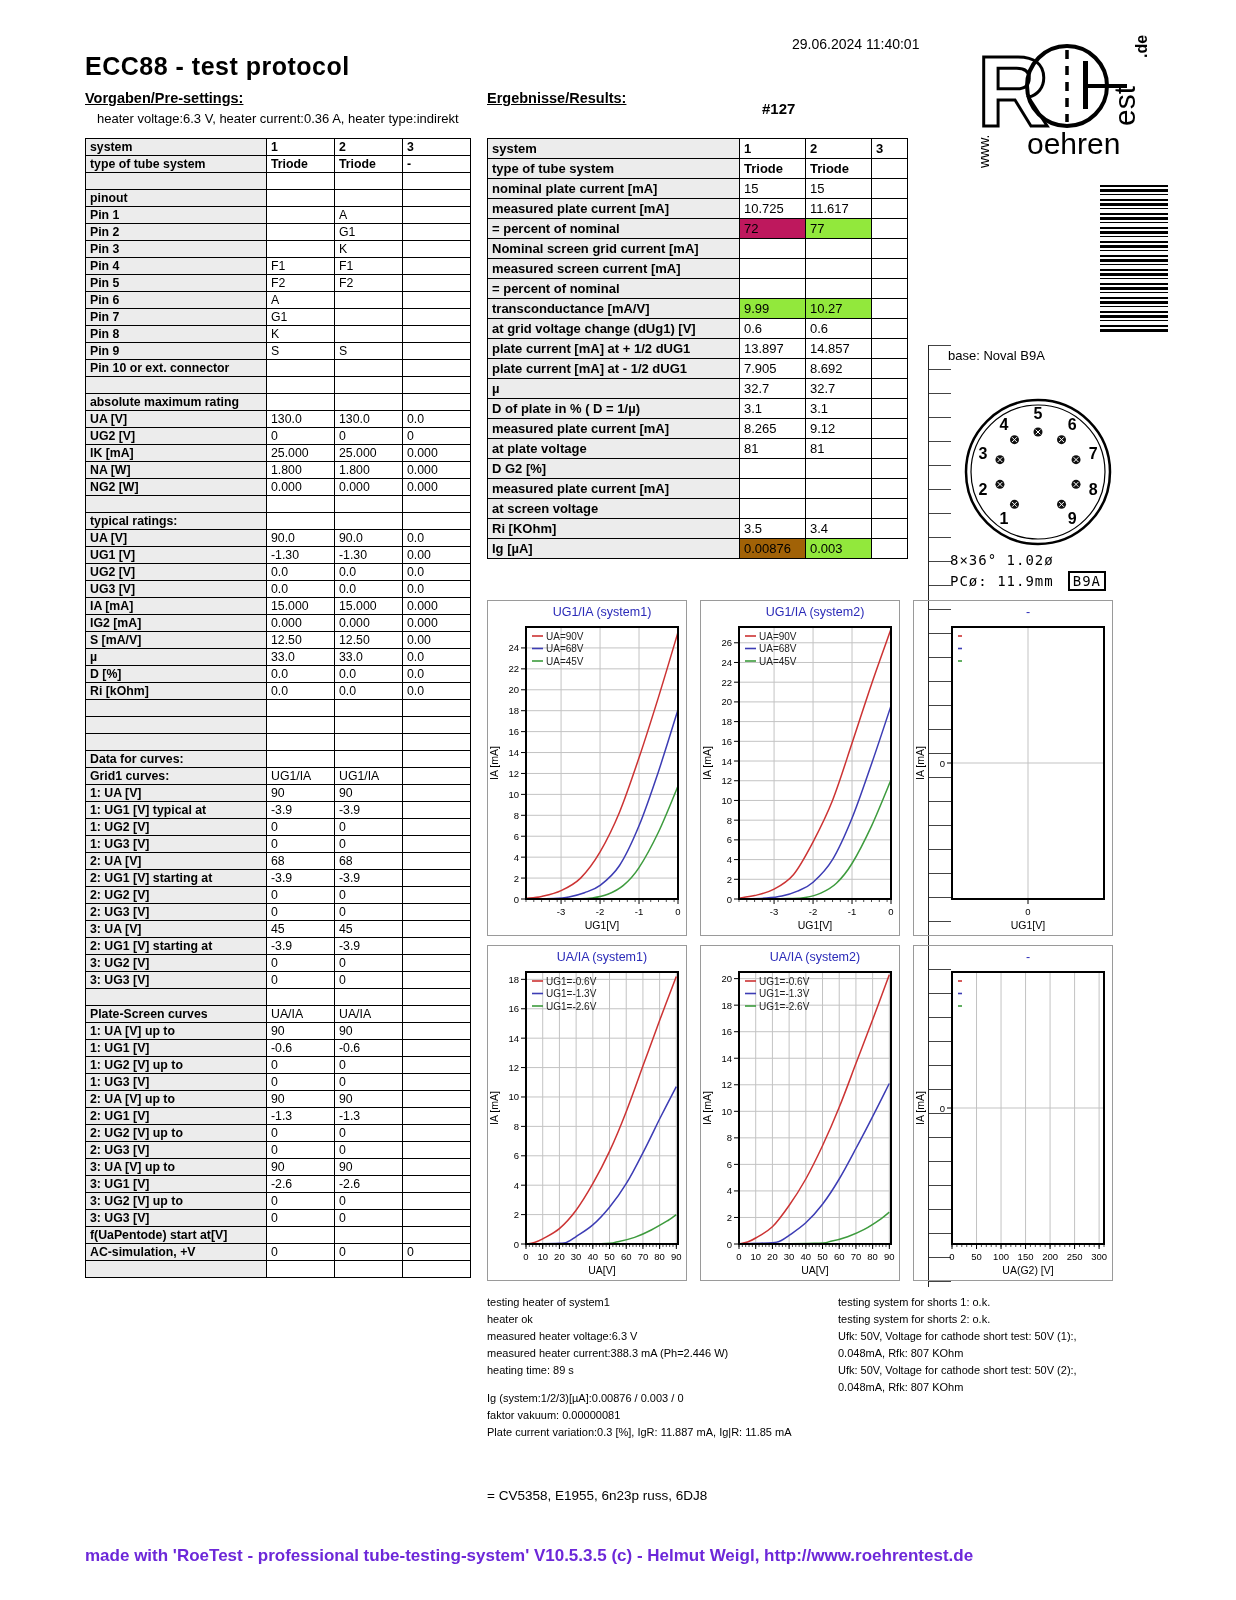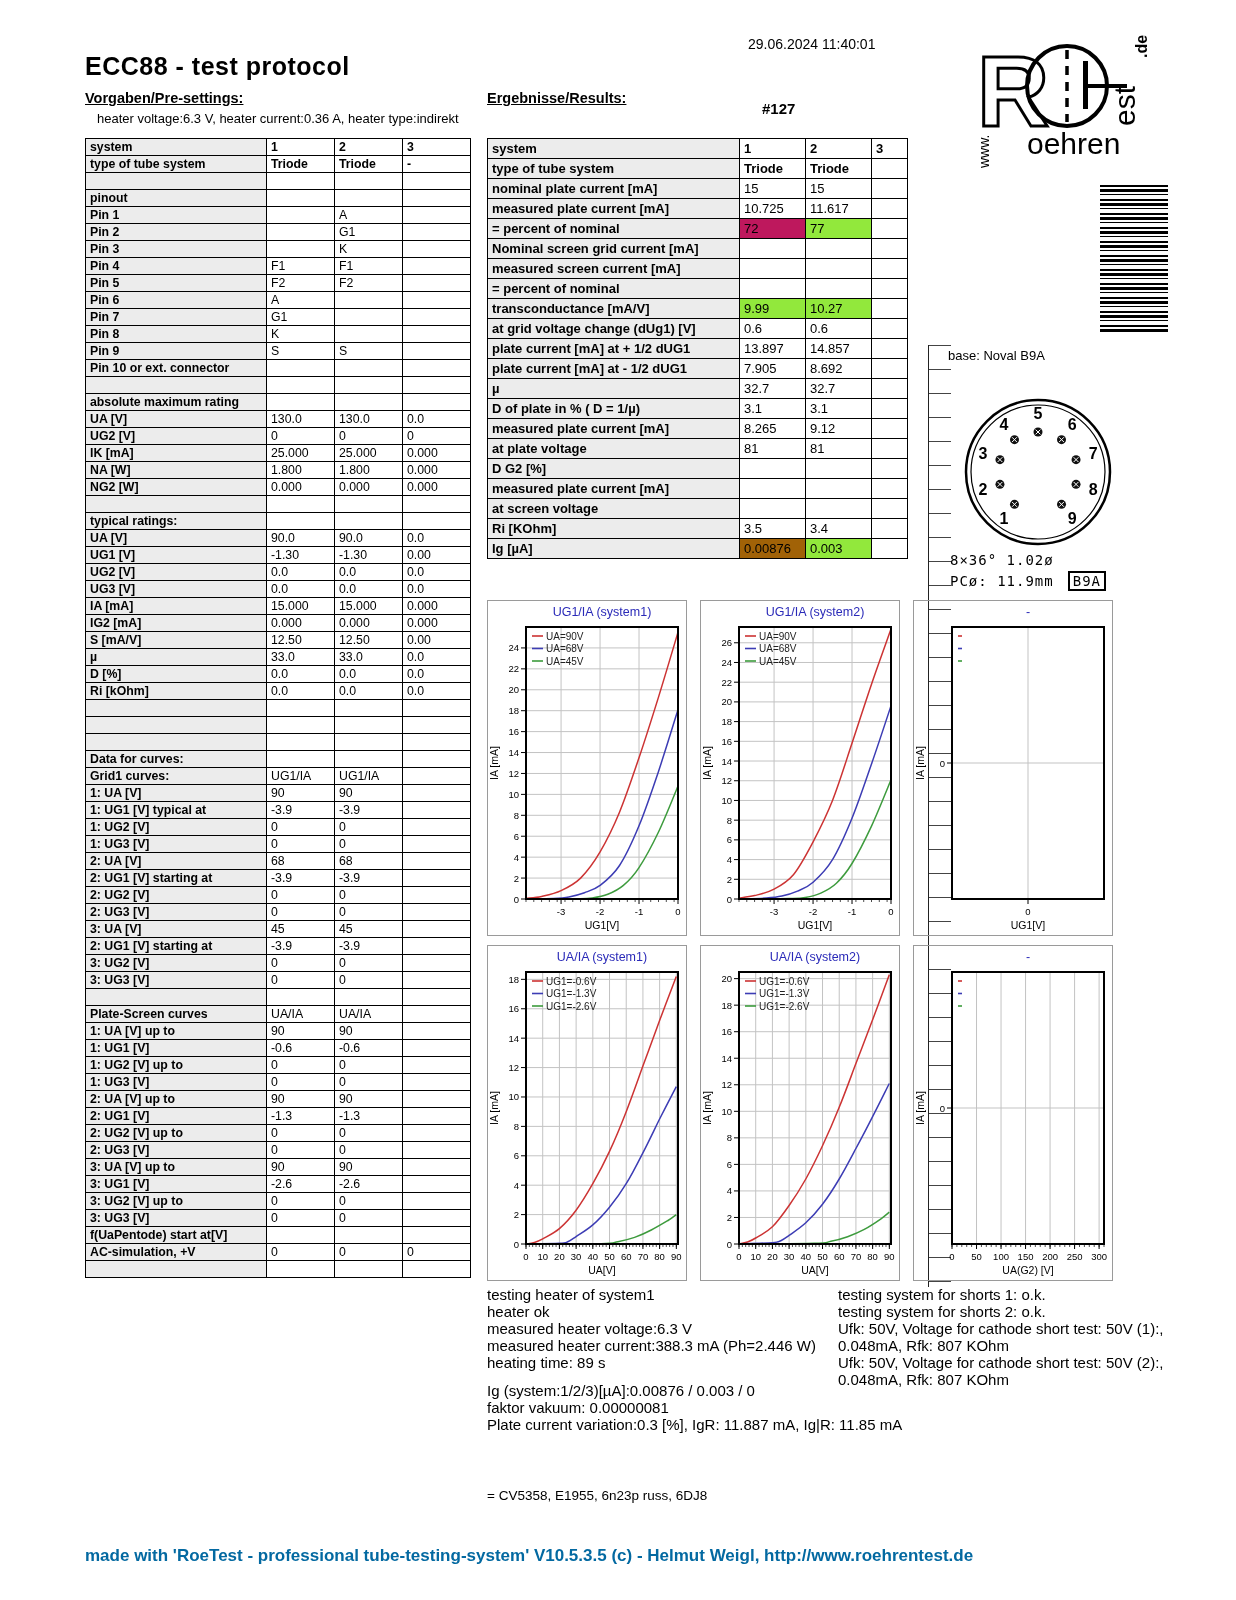--- a/index.html
+++ b/index.html
@@ -12,36 +12,36 @@
   .small{font-size:13px;}
   .serial{font-size:15px;font-weight:bold;}
   table.tbl{border-collapse:collapse;table-layout:fixed;background:#fff;}
   table.tbl td{border:1px solid #000;padding:0 4px;overflow:hidden;white-space:nowrap;}
   #left-table td{height:16px;font-size:12.3px;}
   #res-table td{height:19px;font-size:13px;}
   td.lbl{background:#ececec;font-weight:bold;}
   td.val{background:#fff;font-weight:normal;}
   td.val.b{font-weight:bold;}
   .chart-panel{position:absolute;width:198px;height:334px;border:1px solid #9a9a9a;background:transparent;}
-  .notes{font-size:15px;line-height:17px;}
+  .notes{font-size:11px;line-height:17px;margin-top:8px;}
   .equiv{font-size:13.5px;}
-  .footer{font-size:17px;font-weight:bold;color:#0369a1;}
+  .footer{font-size:17px;font-weight:bold;color:#6d28d9;}
   #barcode{background:repeating-linear-gradient(180deg,#000 0px,#000 2px,#fff 2px,#fff 4px,#000 4px,#000 7px,#fff 7px,#fff 9px,#000 9px,#000 10px,#fff 10px,#fff 14px);border:0;}
   #vladder{border-left:1.5px solid #222;
      background:repeating-linear-gradient(180deg,#444 0px,#444 1.5px,transparent 1.5px,transparent 24px);}
   .mono{font-family:"DejaVu Sans Mono",monospace;font-weight:normal;font-size:14px;letter-spacing:1px;}
   .badge{display:inline-block;border:2px solid #000;padding:0 3px;margin-left:14px;}
   svg text{font-family:"Liberation Sans",sans-serif;}
 </style>
 </head>
 <body>
 
 <div id="page">
 
-  <div class="abs date" style="left:748px;top:36px;">29.06.2024  11:40:01</div>
+  <div class="abs date" style="left:792px;top:36px;">29.06.2024  11:40:01</div>
   <div class="abs title" style="left:85px;top:52px;">ECC88  -  test protocol</div>
 
   <div class="abs heading" style="left:85px;top:90px;">Vorgaben/Pre-settings:</div>
   <div class="abs small" style="left:85px;top:111px;padding-left:12px;">heater voltage:6.3 V, heater current:0.36 A, heater type:indirekt</div>
 
   <div class="abs heading" style="left:487px;top:90px;">Ergebnisse/Results:</div>
   <div class="abs serial" style="left:762px;top:100px;">#127</div>
 
   <div class="abs" style="left:975px;top:30px;width:175px;height:140px;">
     <svg width="175" height="140" viewBox="0 0 175 140">

